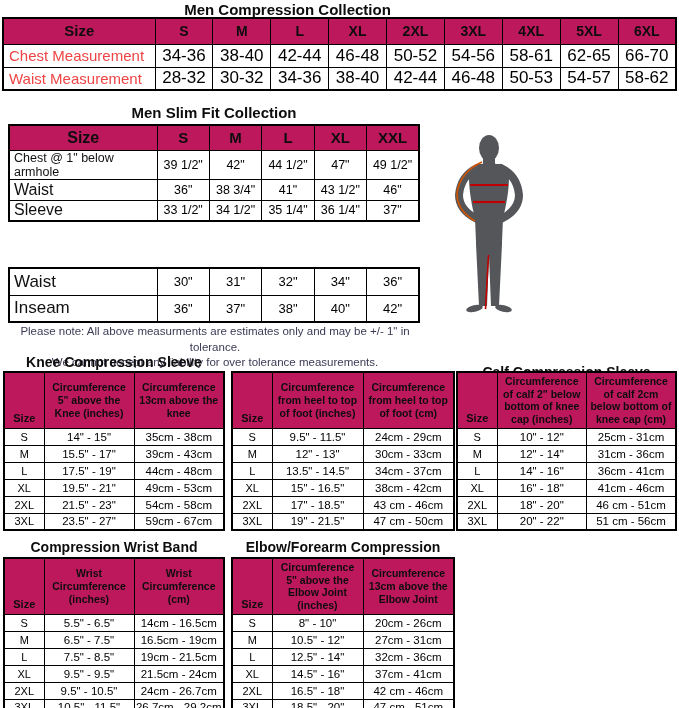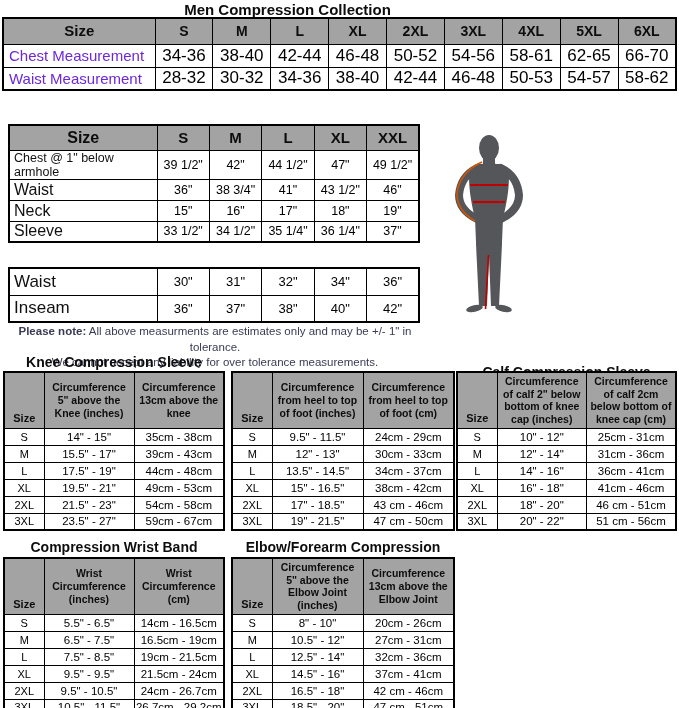--- a/index.html
+++ b/index.html
@@ -6,47 +6,47 @@
   html,body { background:#fff; }
   body { font-family:"Liberation Sans", sans-serif; color:#000; }
   .page { position:relative; width:679px; height:708px; background:#fff; overflow:hidden; }
 
   .sec-title { position:absolute; text-align:center; font-weight:bold; color:#0d0d0d; }
   .title-lg { font-size:15px; }
   .title-sm { font-size:14px; }
 
   table { border-collapse:collapse; table-layout:fixed; position:absolute; background:#fff; border:2px solid #000; }
   th, td { border:1px solid #000; text-align:center; vertical-align:middle; overflow:hidden; }
-  thead th { background:#a3a3a3; font-weight:bold; color:#0d0d0d; line-height:1.2; padding:0 2px; }
+  thead th { background:#be185d; font-weight:bold; color:#0d0d0d; line-height:1.2; padding:0 2px; }
 
   
   .t-compression { left:2px; top:17px; width:675px; }
   .t-compression thead th { height:26px; font-size:14px; }
   .t-compression thead th:first-child { width:152px; font-size:15px; }
-  .t-compression tbody th { height:23px; font-weight:normal; font-size:15px; text-align:left; padding-left:5px; color:#6d28d9; }
+  .t-compression tbody th { height:23px; font-weight:normal; font-size:15px; text-align:left; padding-left:5px; color:#ef4444; }
   .t-compression tbody td { font-size:17px; }
 
   
   .t-slimfit { left:8px; top:124px; width:412px; }
   .t-slimfit thead th { height:25px; font-size:15px; }
   .t-slimfit thead th:first-child { width:148px; font-size:16px; }
   .t-slimfit tbody th { font-weight:normal; text-align:left; padding-left:4px; font-size:16px; color:#111; }
   .t-slimfit tbody tr { height:21px; }
   .t-slimfit tbody tr:first-child th { font-size:12.5px; }
   .t-slimfit tbody td { font-size:12.5px; }
 
   
   .t-pant { left:8px; top:267px; width:412px; }
   .t-pant tbody tr { height:27px; }
   .t-pant tbody th { width:148px; font-weight:normal; text-align:left; padding-left:4px; font-size:17px; color:#111; }
   .t-pant tbody td { font-size:13px; }
 
   
   .note { position:absolute; left:0; top:324px; width:430px; text-align:center; font-size:11.5px; line-height:1.35; color:#3a3a55; }
-  .note b { font-weight:bold; }
+  .note b { font-weight:normal; }
 
   
   .small thead th { font-size:10.5px; line-height:1.2; }
   .small thead th:first-child { width:40px; vertical-align:bottom; padding-bottom:2px; font-size:11px; }
   .small tbody tr { height:17px; }
   .small tbody th { font-weight:normal; font-size:11px; }
   .small tbody td { font-size:11.5px; }
 
   .row1 thead th { height:56px; }
   .row2 thead th { height:56px; }
@@ -110,20 +110,21 @@
           <td>38-40</td>
           <td>42-44</td>
           <td>46-48</td>
           <td>50-53</td>
           <td>54-57</td>
           <td>58-62</td>
         </tr>
       </tbody>
     </table>
 
+  <div class="sec-title title-lg title-slimfit">Men Slim Fit Collection</div>
   <table class="t-slimfit">
       <thead>
         <tr>
           <th>Size</th>
           <th>S</th>
           <th>M</th>
           <th>L</th>
           <th>XL</th>
           <th>XXL</th>
         </tr>
@@ -137,28 +138,20 @@
           <td>47"</td>
           <td>49 1/2"</td>
         </tr>
         <tr>
           <th>Waist</th>
           <td>36"</td>
           <td>38 3/4"</td>
           <td>41"</td>
           <td>43 1/2"</td>
           <td>46"</td>
-        </tr>
-        <tr>
-          <th>Neck</th>
-          <td>15"</td>
-          <td>16"</td>
-          <td>17"</td>
-          <td>18"</td>
-          <td>19"</td>
         </tr>
         <tr>
           <th>Sleeve</th>
           <td>33 1/2"</td>
           <td>34 1/2"</td>
           <td>35 1/4"</td>
           <td>36 1/4"</td>
           <td>37"</td>
         </tr>
       </tbody>

